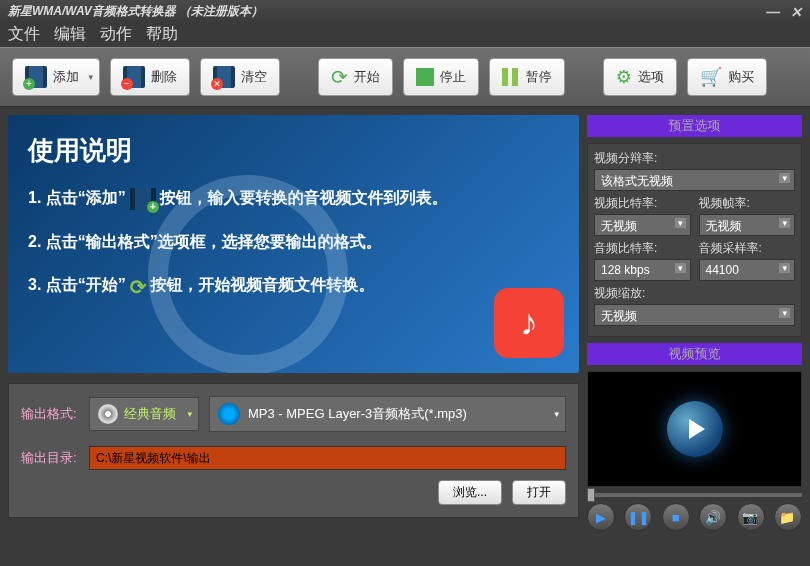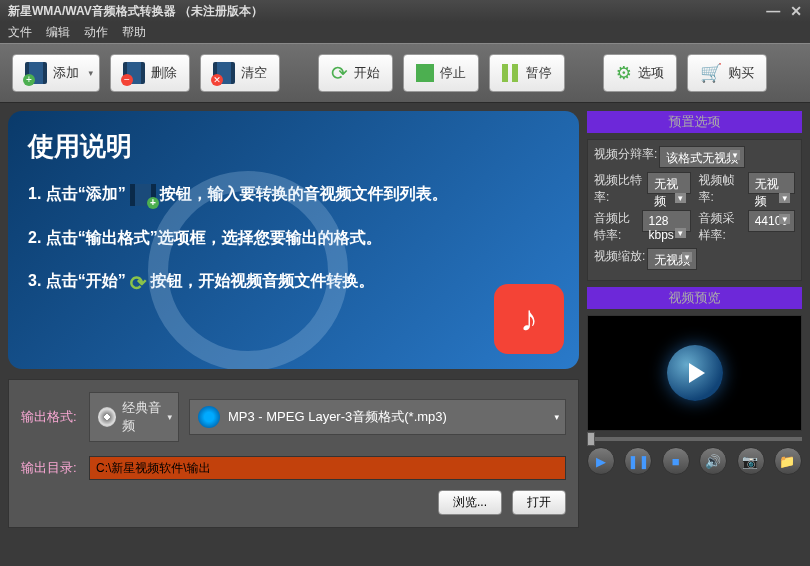--- a/index.html
+++ b/index.html
@@ -1,22 +1,22 @@
 <!DOCTYPE html>
 <html><head>
 <meta charset="utf-8">
 <style>
 * { box-sizing: border-box; margin: 0; padding: 0; }
 body { font-family: "Microsoft YaHei", sans-serif; background: #3a3a3a; width: 810px; height: 566px; overflow: hidden; color: #ccc; font-size: 13px; }
 
-.titlebar { background: linear-gradient(#4a4a4a, #3a3a3a); height: 22px; padding: 2px 8px; color: #ddd; font-size: 12px; font-weight: bold; display: flex; justify-content: space-between; align-items: center; }
+.titlebar { background: linear-gradient(#4a4a4a, #3a3a3a); height: 22px; padding: 2px 8px; color: #ddd; font-size: 12px; font-weight: bold; display: flex; justify-content: space-between; align-items: flex-end; font-style: italic; }
 .titlebar-right { display: flex; gap: 10px; }
 .win-btn { color: #ccc; cursor: pointer; font-size: 14px; }
 
-.menubar { background: #3a3a3a; padding: 2px 8px; color: #ddd; font-size: 12px; display: flex; gap: 14px; }
+.menubar { background: #3a3a3a; padding: 2px 8px; color: #ddd; font-size: 16px; display: flex; gap: 14px; }
 .menu-item { cursor: pointer; }
 
 .toolbar { background: linear-gradient(#707070, #5a5a5a); padding: 10px 12px; display: flex; gap: 10px; border-top: 1px solid #888; border-bottom: 1px solid #2a2a2a; }
 .tool-btn { background: linear-gradient(#fefefe, #e8e8e8); border: 1px solid #999; border-radius: 4px; padding: 6px 12px; display: flex; align-items: center; gap: 6px; font-size: 13px; color: #333; cursor: pointer; height: 38px; }
 .tool-btn.add { padding-right: 20px; position: relative; }
 .tool-btn.add::after { content: "▾"; position: absolute; right: 6px; font-size: 9px; color: #666; }
 .tool-icon { width: 22px; height: 22px; display: inline-block; }
 .film-ico { background: linear-gradient(90deg, #1a3a5a 20%, #2a5a8a 20%, #2a5a8a 80%, #1a3a5a 80%); border-radius: 2px; position: relative; }
 .plus-badge { position: absolute; bottom: -2px; left: -2px; width: 12px; height: 12px; background: #4caf50; border-radius: 50%; color: #fff; font-size: 10px; line-height: 12px; text-align: center; }
 .minus-badge { position: absolute; bottom: -2px; left: -2px; width: 12px; height: 12px; background: #f44336; border-radius: 50%; color: #fff; font-size: 10px; line-height: 12px; text-align: center; }
@@ -26,47 +26,47 @@
 .pause-ico { width: 18px; height: 18px; display: flex; gap: 4px; }
 .pause-ico span { width: 6px; background: #8bc34a; }
 .gear-ico { color: #4caf50; font-size: 18px; }
 .cart-ico { color: #f44336; font-size: 18px; }
 .spacer { width: 18px; }
 
 .main { display: flex; padding: 8px; gap: 8px; height: 462px; }
 .left-col { flex: 1; display: flex; flex-direction: column; gap: 10px; }
 .right-col { width: 215px; display: flex; flex-direction: column; gap: 6px; }
 
-.instructions { background: linear-gradient(135deg, #0a3a6a, #1a5a9a, #2a7aca); border-radius: 14px; padding: 18px 20px; color: #fff; position: relative; height: 258px; overflow: hidden; }
+.instructions { background: linear-gradient(135deg, #0a3a6a, #1a5a9a, #2a7aca); border-radius: 2px; padding: 18px 20px; color: #fff; position: relative; height: 258px; overflow: hidden; }
 .instructions h2 { font-size: 26px; font-weight: bold; margin-bottom: 20px; }
 .instructions .step { font-size: 16px; font-weight: bold; margin-bottom: 22px; display: flex; align-items: flex-start; gap: 4px; }
 .mini-film { width: 26px; height: 22px; background: linear-gradient(90deg, #0a2a4a 20%, #1a4a7a 20%, #1a4a7a 80%, #0a2a4a 80%); position: relative; display: inline-block; vertical-align: middle; }
 .mini-plus { position: absolute; bottom: -3px; right: -3px; width: 12px; height: 12px; background: #4caf50; border-radius: 50%; color: #fff; font-size: 10px; line-height: 12px; text-align: center; }
 .mini-refresh { color: #8bc34a; font-size: 20px; display: inline-block; }
 .music-badge { position: absolute; right: 15px; bottom: 15px; width: 70px; height: 70px; background: #f44336; border-radius: 14px; display: flex; align-items: center; justify-content: center; }
 .music-badge span { color: #fff; font-size: 36px; }
 .reel { position: absolute; left: 140px; top: 60px; width: 200px; height: 200px; border: 20px solid rgba(180,210,240,0.25); border-radius: 50%; }
 
 .output-panel { background: #555; border: 1px solid #333; padding: 12px; display: flex; flex-direction: column; gap: 14px; }
 .out-row { display: flex; align-items: center; gap: 10px; }
 .out-label { color: #f9a8d4; font-size: 13px; min-width: 58px; }
-.category-sel { background: #6a6a6a; border: 1px solid #444; padding: 6px 8px; display: flex; align-items: center; gap: 6px; color: #e5e5e5; width: 90px; cursor: pointer; position: relative; }
+.category-sel { background: #6a6a6a; border: 1px solid #444; padding: 6px 8px; display: flex; align-items: center; gap: 6px; color: #bef264; width: 110px; cursor: pointer; position: relative; }
 .category-sel::after { content: "▾"; position: absolute; right: 6px; font-size: 9px; }
 .disc-ico { width: 20px; height: 20px; background: radial-gradient(circle, #fff 20%, #888 21%, #ddd 60%, #888 100%); border-radius: 50%; }
 .format-sel { background: #6a6a6a; border: 1px solid #444; padding: 6px 8px; display: flex; align-items: center; gap: 8px; color: #fff; flex: 1; cursor: pointer; position: relative; }
 .format-sel::after { content: "▾"; position: absolute; right: 6px; font-size: 9px; }
 .mp3-ico { width: 22px; height: 22px; background: radial-gradient(circle, #0af 30%, #048 100%); border-radius: 50%; }
 .dir-input { background: #c2410c; border: 1px solid #333; padding: 4px 6px; flex: 1; color: #000; font-size: 12px; height: 24px; }
 .small-btn { background: linear-gradient(#fefefe, #e0e0e0); border: 1px solid #888; padding: 3px 14px; font-size: 12px; cursor: pointer; border-radius: 4px; }
 .btn-row { display: flex; gap: 10px; justify-content: flex-end; margin-top: -4px; }
 
 .panel-title { text-align: center; color: #aaa; font-size: 13px; padding: 2px; background: #6d28d9; }
 .opt-section { background: #444; border: 1px solid #333; padding: 6px; }
 .opt-row { display: flex; gap: 8px; margin-bottom: 4px; }
-.opt-col { flex: 1; display: flex; flex-direction: row; gap: 2px; }
+.opt-col { flex: 1; display: flex; flex-direction: column; gap: 2px; }
 .opt-lbl { color: #ddd; font-size: 12px; }
 .opt-sel { background: #6a6a6a; border: 1px solid #333; color: #fff; padding: 3px 6px; font-size: 12px; cursor: pointer; position: relative; height: 22px; }
 .opt-sel::after { content: "▾"; position: absolute; right: 4px; font-size: 9px; background: #888; padding: 0 3px; }
 
 .preview { background: #000; border: 1px solid #333; height: 116px; display: flex; align-items: center; justify-content: center; }
 .play-circle { width: 56px; height: 56px; border-radius: 50%; background: radial-gradient(circle at 35% 35%, #6ac 0%, #147 70%); display: flex; align-items: center; justify-content: center; box-shadow: 0 0 18px rgba(40,120,200,.6); }
 .play-tri { width: 0; height: 0; border-left: 16px solid #fff; border-top: 10px solid transparent; border-bottom: 10px solid transparent; margin-left: 4px; }
 
 .slider-row { display: flex; align-items: center; gap: 6px; }
 .slider { flex: 1; height: 4px; background: #666; position: relative; }

